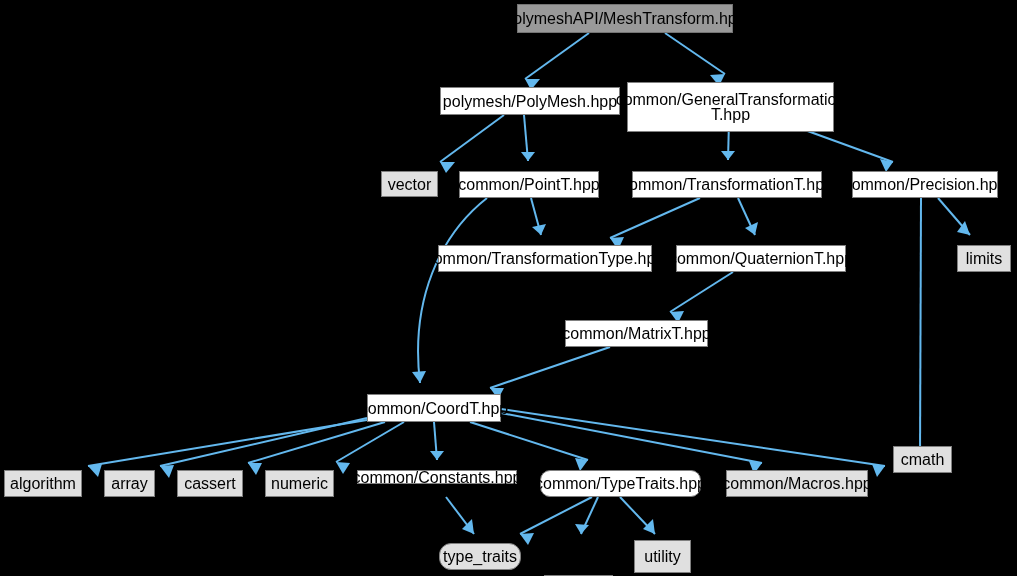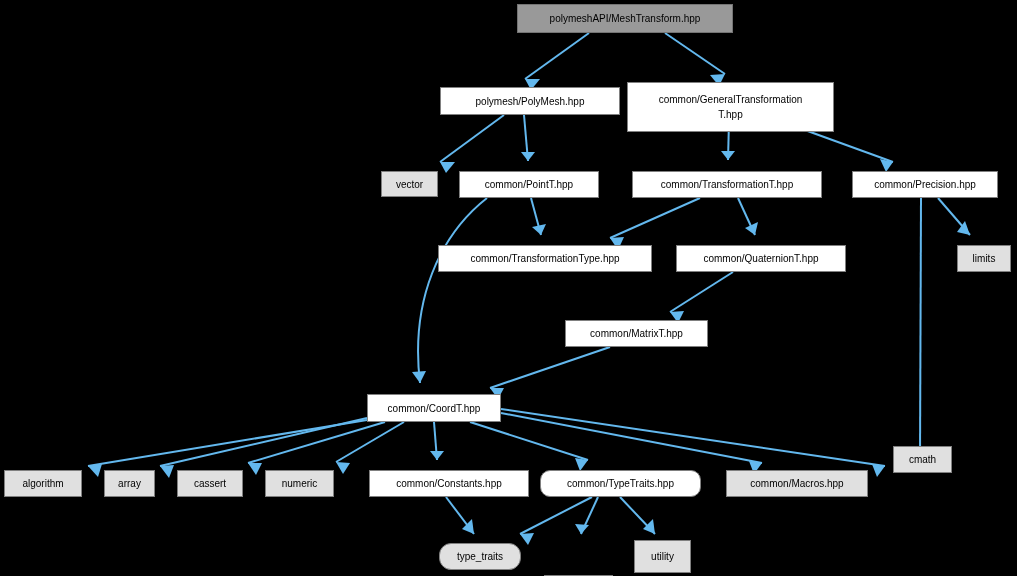--- a/index.html
+++ b/index.html
@@ -23,21 +23,21 @@
     height: 576px;
     pointer-events: none;
   }
   .node {
     position: absolute;
     box-sizing: border-box;
     display: flex;
     align-items: center;
     justify-content: center;
     text-align: center;
-    font-size: 10px;
+    font-size: 16px;
     line-height: 15px;
     color: #000000;
     border: 1px solid #808080;
     background: #ffffff;
     white-space: pre-line;
     letter-spacing: 0px;
   }
   .node.sys {
     background: #e0e0e0;
   }
@@ -167,21 +167,21 @@
       <div class="node hdr" style="left: 852px; top: 171px; width: 146px; height: 27px;">common/Precision.hpp</div>
       <div class="node hdr" style="left: 438px; top: 245px; width: 214px; height: 27px;">common/TransformationType.hpp</div>
       <div class="node hdr" style="left: 676px; top: 245px; width: 170px; height: 27px;">common/QuaternionT.hpp</div>
       <div class="node sys" style="left: 957px; top: 245px; width: 54px; height: 27px;">limits</div>
       <div class="node hdr" style="left: 565px; top: 320px; width: 143px; height: 27px;">common/MatrixT.hpp</div>
       <div class="node hdr" style="left: 367px; top: 394px; width: 134px; height: 28px;">common/CoordT.hpp</div>
       <div class="node sys" style="left: 4px; top: 470px; width: 78px; height: 27px;">algorithm</div>
       <div class="node sys" style="left: 104px; top: 470px; width: 51px; height: 27px;">array</div>
       <div class="node sys" style="left: 177px; top: 470px; width: 66px; height: 27px;">cassert</div>
       <div class="node sys" style="left: 265px; top: 470px; width: 69px; height: 27px;">numeric</div>
-      <div class="node hdr" style="left: 357px; top: 470px; width: 160px; height: 27px; margin-left: 12px;">common/Constants.hpp</div>
+      <div class="node hdr" style="left: 357px; top: 470px; width: 160px; height: 14px;">common/Constants.hpp</div>
       <div class="node hdr" style="left: 540px; top: 470px; width: 161px; height: 27px; border-radius: 10px;">common/TypeTraits.hpp</div>
       <div class="node sys" style="left: 726px; top: 470px; width: 142px; height: 27px;">common/Macros.hpp</div>
       <div class="node sys" style="left: 893px; top: 446px; width: 59px; height: 27px;">cmath</div>
       <div class="node sys" style="left: 439px; top: 543px; width: 82px; height: 27px; border-radius: 12px;">type_traits</div>
       <div class="node sys" style="left: 544px; top: 575px; width: 69px; height: 27px;">typeinfo</div>
       <div class="node sys" style="left: 634px; top: 540px; width: 57px; height: 33px;">utility</div>
     </div>
 </div>
 
 </body></html>

